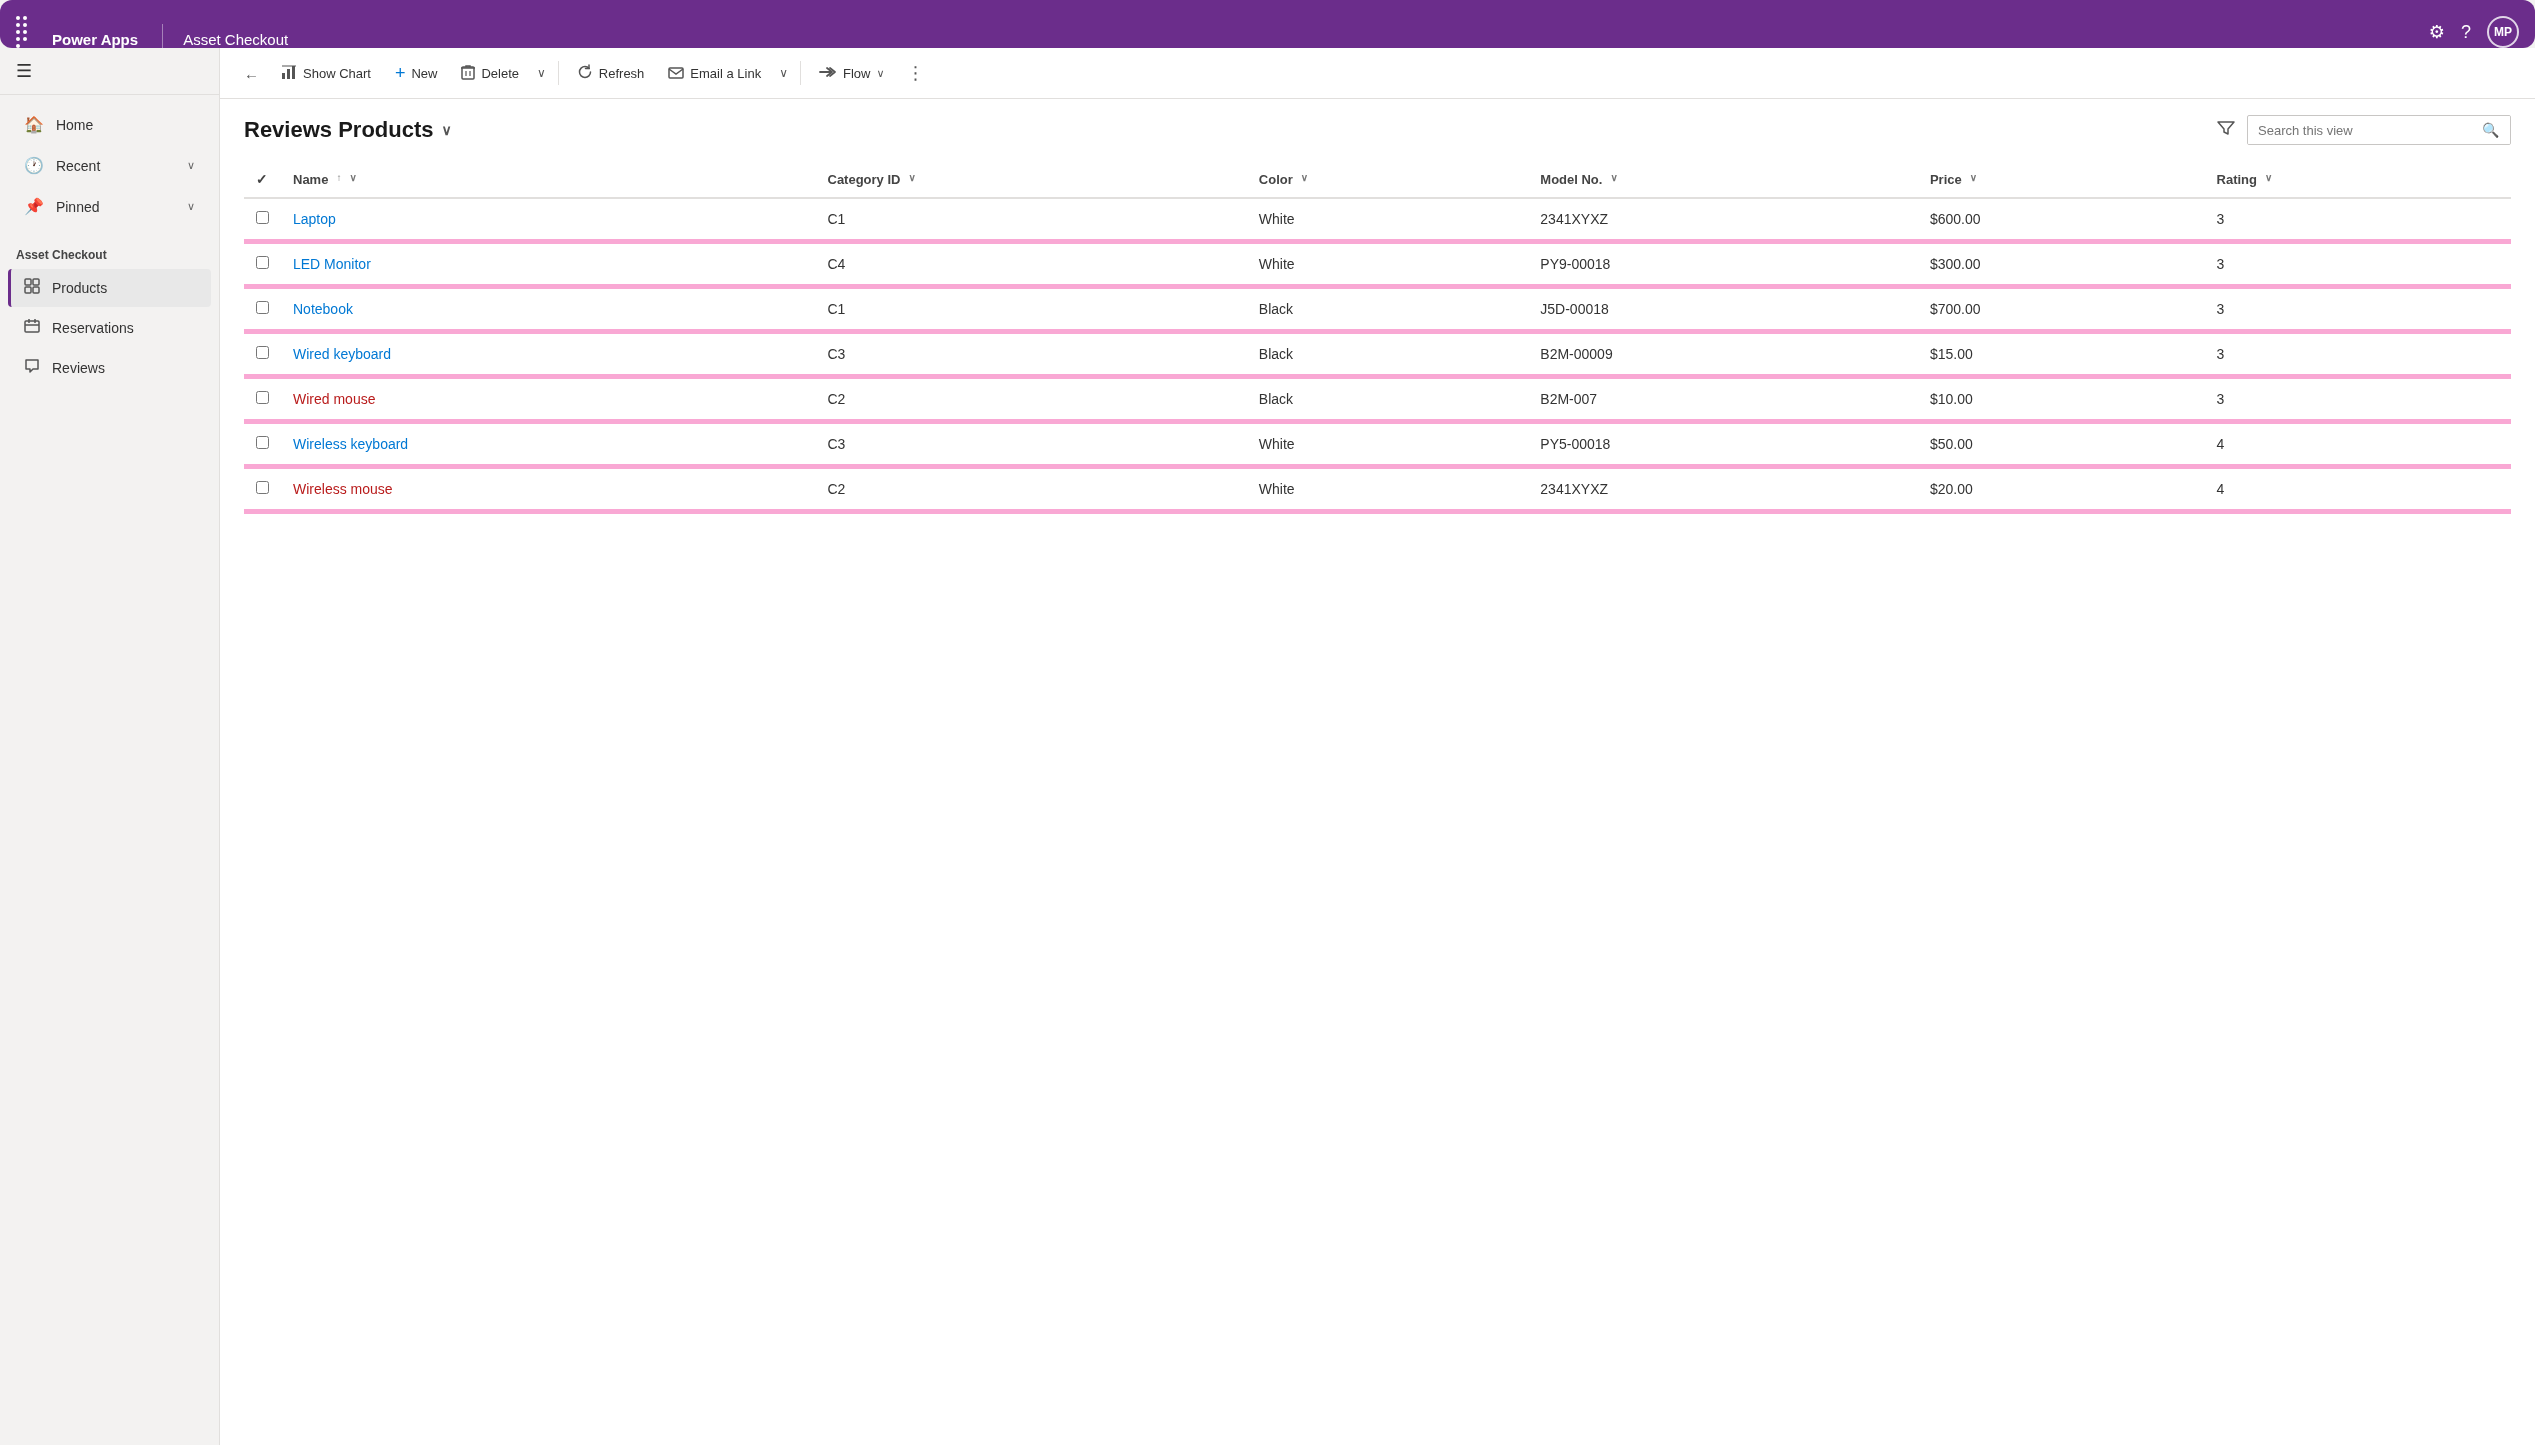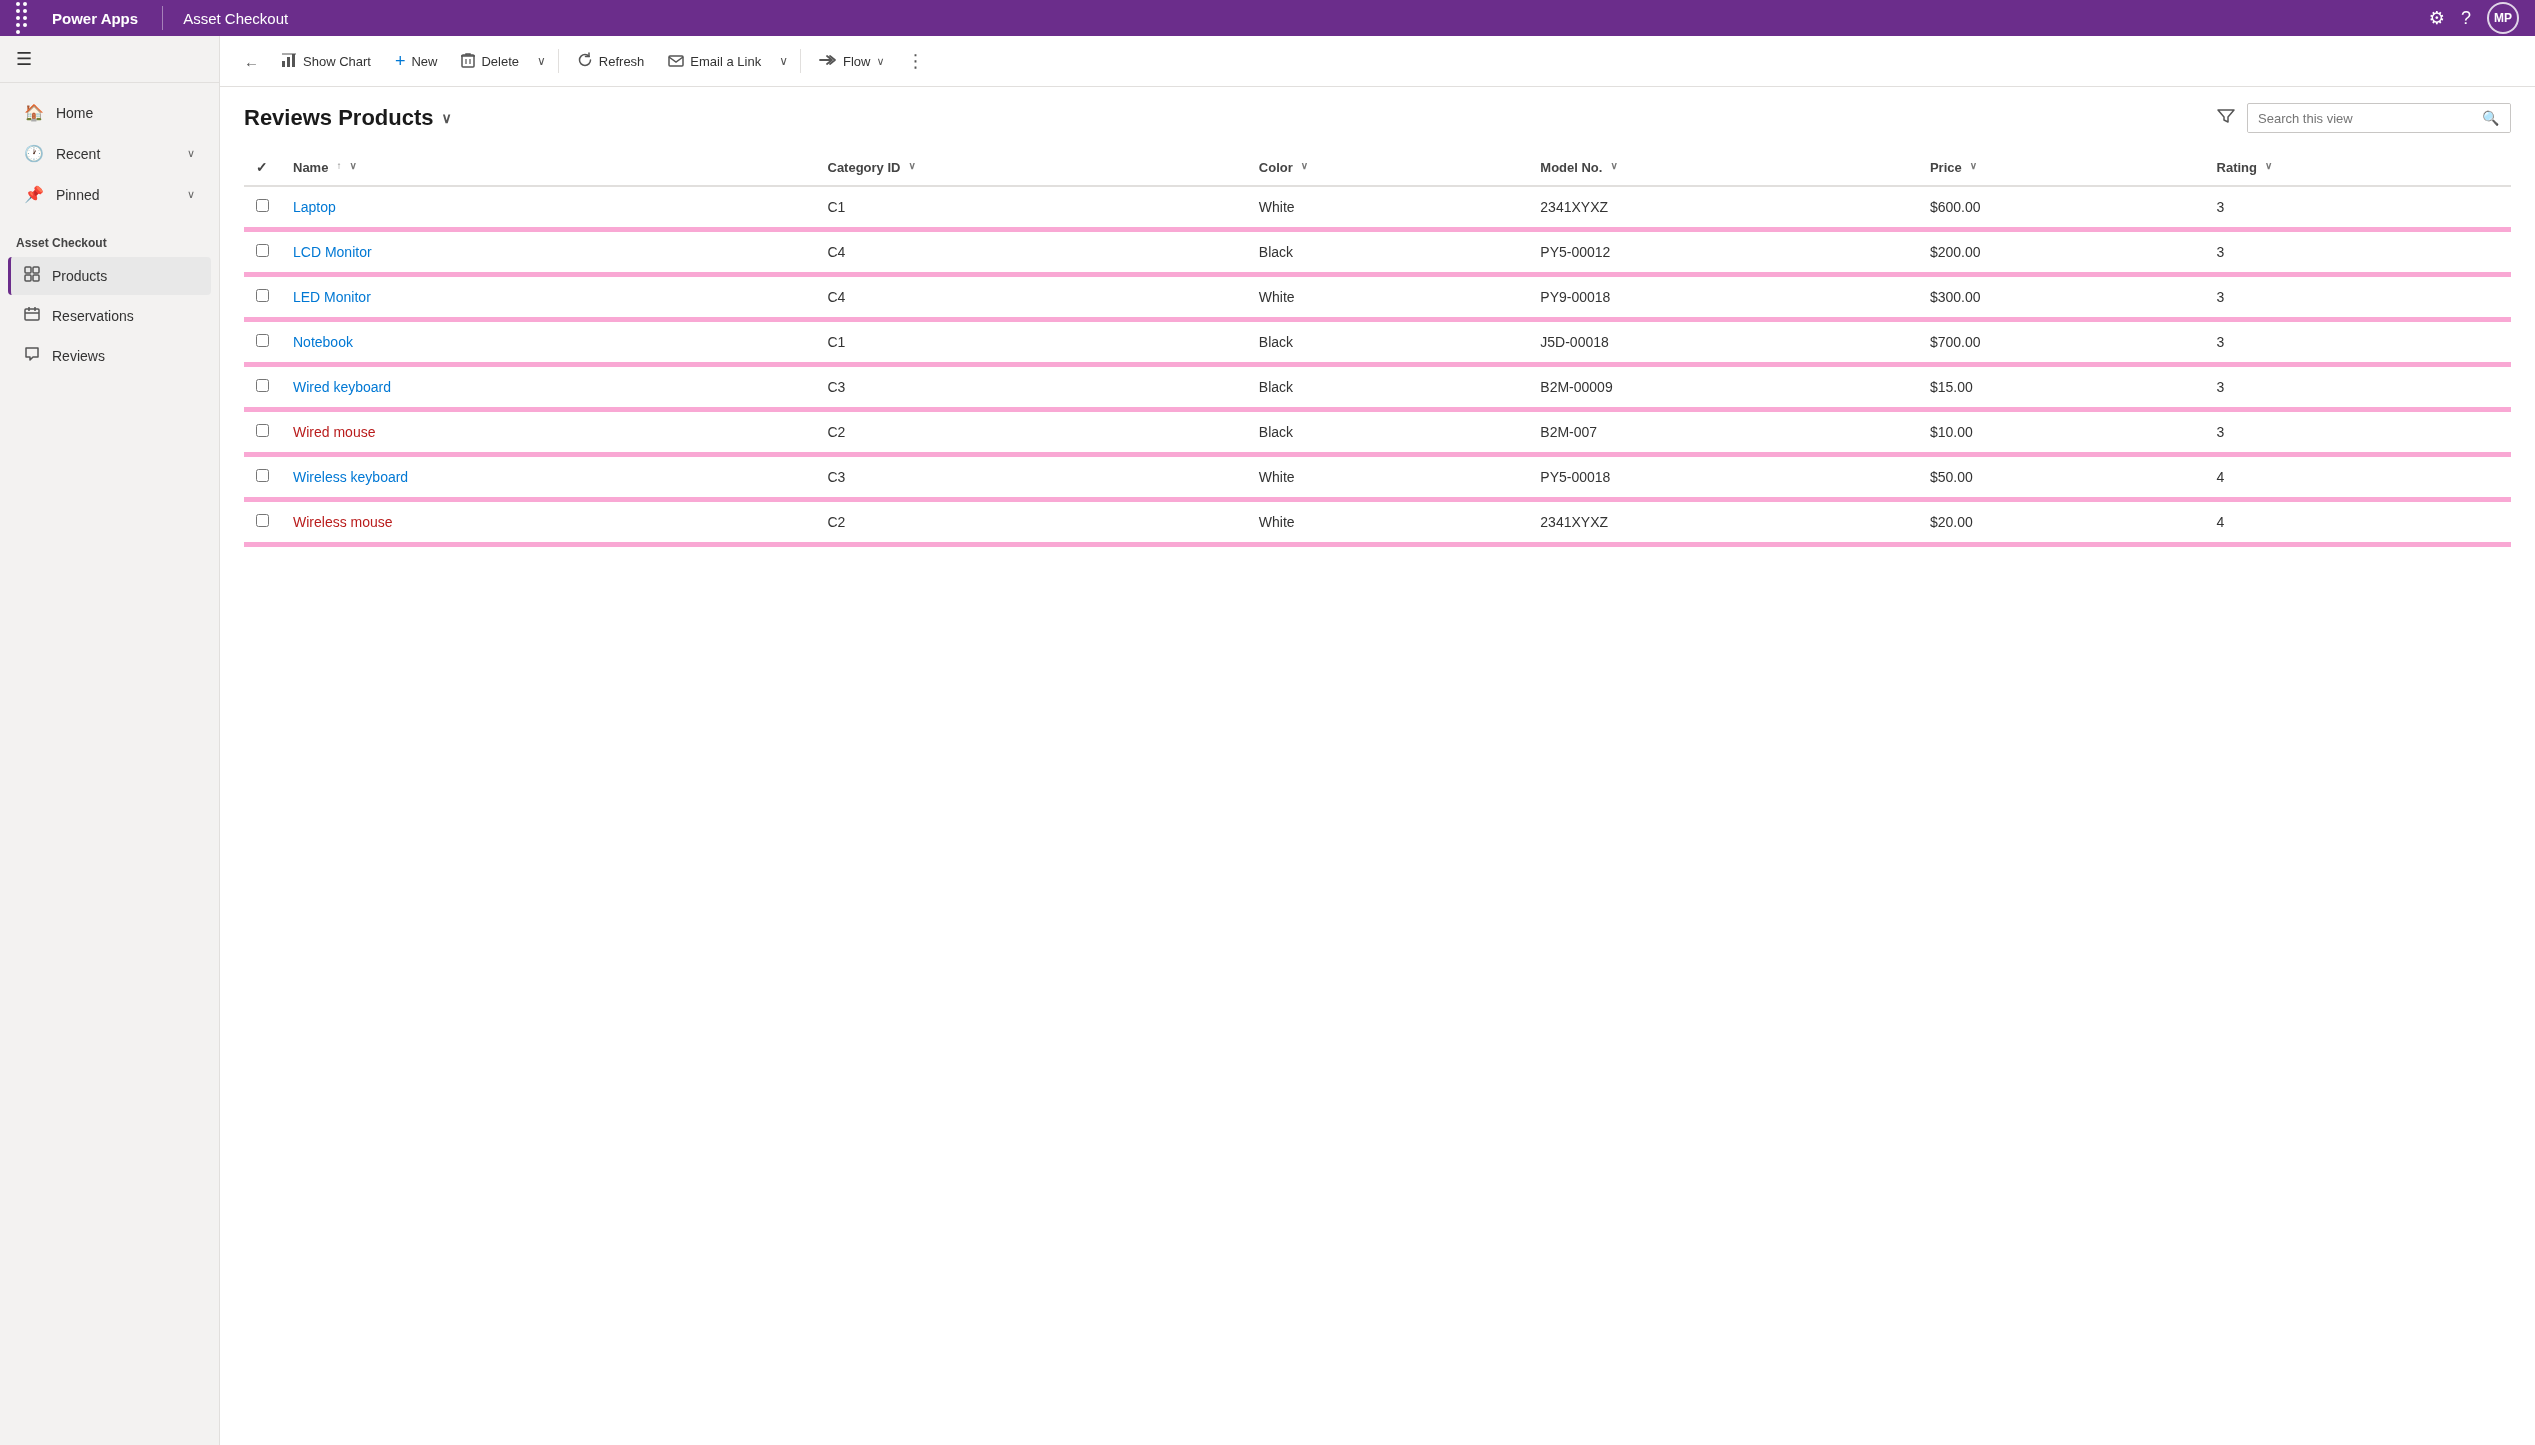--- a/index.html
+++ b/index.html
@@ -2,26 +2,27 @@
 <html><head>
   <meta charset="utf-8">
   <style>
     * { box-sizing: border-box; margin: 0; padding: 0; }
     body { font-family: 'Segoe UI', sans-serif; font-size: 14px; background: #f3f2f1; height: 100vh; display: flex; flex-direction: column; }
 
     
     .top-bar {
       background: #6b2d8b;
       color: white;
-      height: 36px;
-      display: flex;
-      align-items: center;
+      height: 48px;
+      display: flex;
+      align-items: flex-end;
       padding: 0 16px;
       gap: 12px;
       flex-shrink: 0;
+      border-radius: 12px;
     }
     .top-bar-grid {
       display: grid;
       grid-template-columns: 4px 4px 4px; gap: 4px;
       margin-right: 8px;
     }
     .top-bar-grid span {
       width: 4px; height: 4px; background: white; border-radius: 50%;
       display: block;
     }
@@ -434,33 +435,20 @@
       <td>White</td>
       <td>2341XYXZ</td>
       <td>$600.00</td>
       <td>3</td>
     </tr>
             <tr>
       <td class="check-col">
         <input type="checkbox" style="">
       </td>
       <td class="name-cell">
-        <a style="color: rgb(0, 120, 212);">LCD Monitor</a>
-      </td>
-      <td>C4</td>
-      <td>Black</td>
-      <td>PY5-00012</td>
-      <td>$200.00</td>
-      <td>3</td>
-    </tr>
-            <tr>
-      <td class="check-col">
-        <input type="checkbox" style="">
-      </td>
-      <td class="name-cell">
         <a style="color: rgb(0, 120, 212);">LED Monitor</a>
       </td>
       <td>C4</td>
       <td>White</td>
       <td>PY9-00018</td>
       <td>$300.00</td>
       <td>3</td>
     </tr>
             <tr>
       <td class="check-col">

